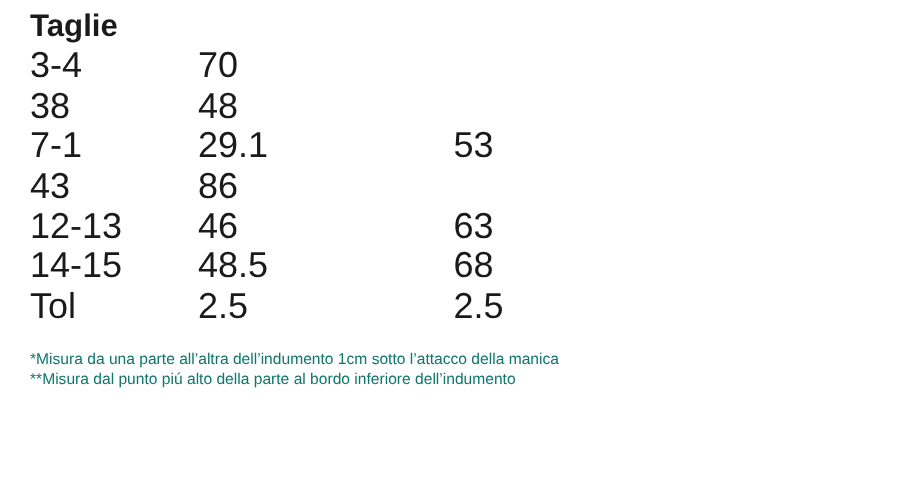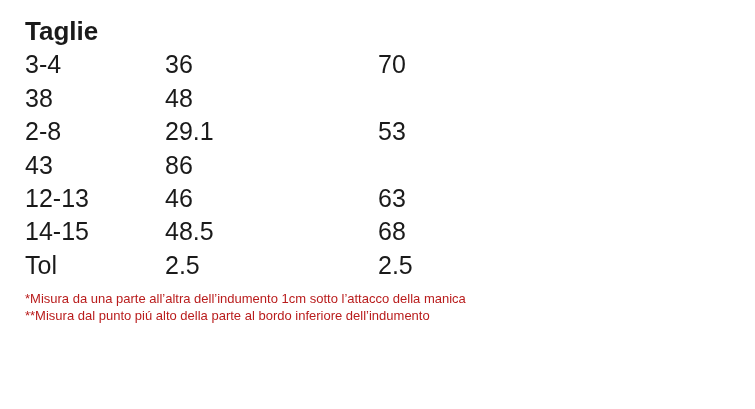--- a/index.html
+++ b/index.html
@@ -12,67 +12,66 @@
     width: 755px;
     height: 409px;
     background: #ffffff;
     overflow: hidden;
     font-family: "Liberation Sans", "DejaVu Sans", sans-serif;
     color: #1a1a1a;
   }
   .size-table {
     position: absolute;
     left: 25px;
-    top: 15px;
+    top: 5px;
   }
   .trow {
     display: grid;
     grid-template-columns: 140px 213px auto;
     line-height: 33.4px;
-    font-size: 25px;
+    font-size: 30px;
     white-space: nowrap;
   }
   .trow.thead {
     font-weight: bold;
     font-size: 26px;
   }
   .tcell {
     display: block;
   }
   .footnotes {
     position: absolute;
     left: 25px;
     top: 291px;
     font-size: 13px;
     line-height: 16.5px;
-    color: #b91c1c;
+    color: #0f766e;
     white-space: nowrap;
   }
 </style>
 </head>
 <body>
 
 <div class="page">
 
   <div class="size-table">
     <div class="trow thead">
       <span class="tcell">Taglie</span>
     </div>
     <div>
         <div class="trow">
           <span class="tcell">3-4</span>
-          <span class="tcell">36</span>
           <span class="tcell">70</span>
         </div>
         <div class="trow">
           <span class="tcell">38</span>
           <span class="tcell">48</span>
         </div>
         <div class="trow">
-          <span class="tcell">2-8</span>
+          <span class="tcell">7-1</span>
           <span class="tcell">29.1</span>
           <span class="tcell">53</span>
         </div>
         <div class="trow">
           <span class="tcell">43</span>
           <span class="tcell">86</span>
         </div>
         <div class="trow">
           <span class="tcell">12-13</span>
           <span class="tcell">46</span>

